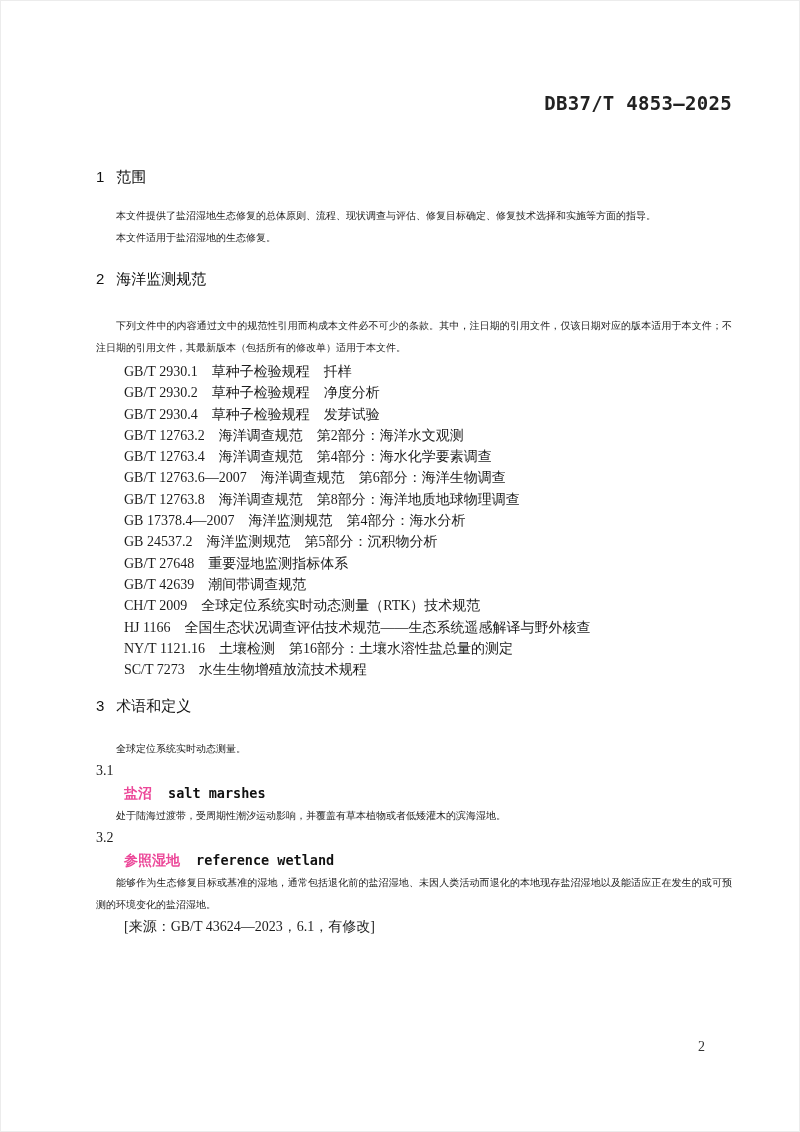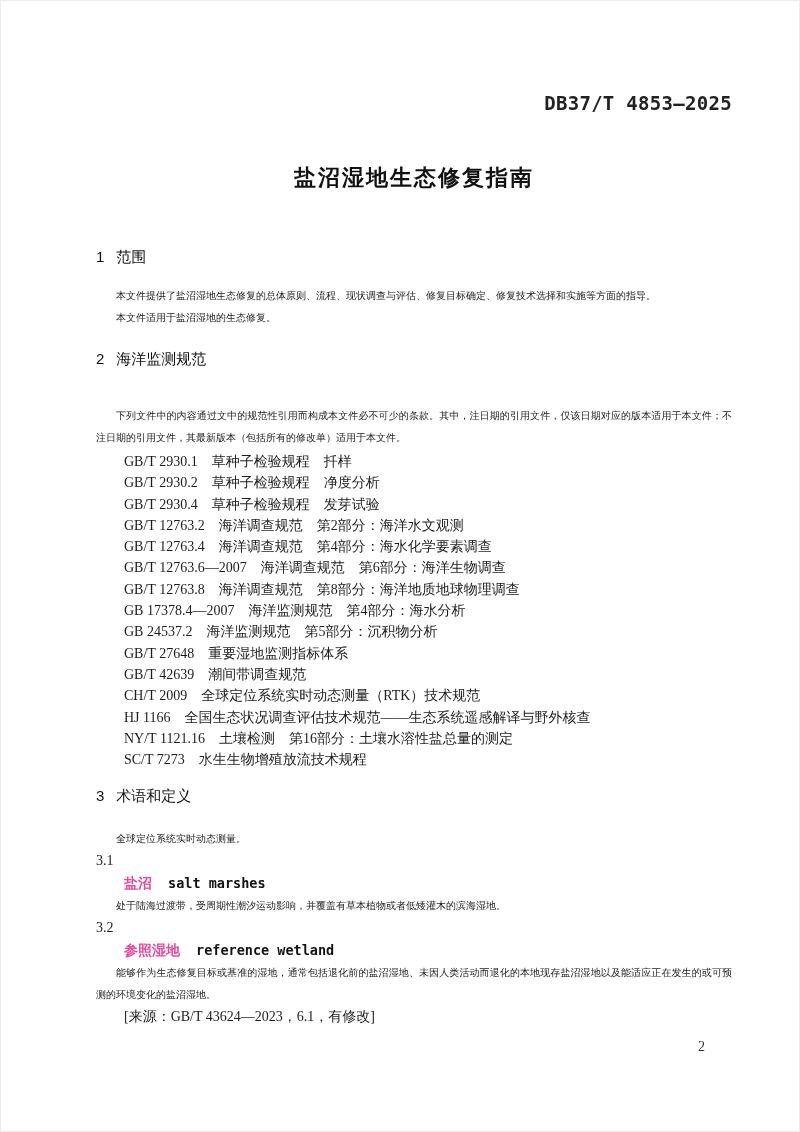--- a/index.html
+++ b/index.html
@@ -60,21 +60,21 @@
   #heading-terms { margin-top: 18px; }
   p.body-para {
     margin: 0;
     font-size: 10px;
     line-height: 22px;
     text-align: justify;
     text-indent: 2em;
     color: #1c1c1c;
   }
   p.first-after-heading { margin-top: 20px; }
-  p.intro-refs  { margin-top: 38px; }
+  p.intro-refs  { margin-top: 28px; }
   p.intro-terms { margin-top: 24px; }
   .ref-list {
     margin-top: 2px;
   }
   .ref-item {
     font-size: 14px;
     line-height: 21.3px;
     padding-left: 2em;
     white-space: nowrap;
     color: #1c1c1c;
@@ -120,21 +120,20 @@
 </head>
 <body>
 
 <div class="page">
   <div class="content">
 
     <div class="doc-number-row">
       <span class="doc-number">DB37/T 4853—2025</span>
     </div>
 
-    <h1 class="doc-title">盐沼湿地生态修复指南</h1>
 
     <section>
       <h2 class="sec-heading" id="heading-scope"><span class="h-num">1</span><span>范围</span></h2>
       <p class="body-para first-after-heading">本文件提供了盐沼湿地生态修复的总体原则、流程、现状调查与评估、修复目标确定、修复技术选择和实施等方面的指导。</p>
       <p class="body-para">本文件适用于盐沼湿地的生态修复。</p>
     </section>
 
     <section>
       <h2 class="sec-heading" id="heading-refs"><span class="h-num">2</span><span>海洋监测规范</span></h2>
       <p class="body-para intro-refs">下列文件中的内容通过文中的规范性引用而构成本文件必不可少的条款。其中，注日期的引用文件，仅该日期对应的版本适用于本文件；不注日期的引用文件，其最新版本（包括所有的修改单）适用于本文件。</p>

